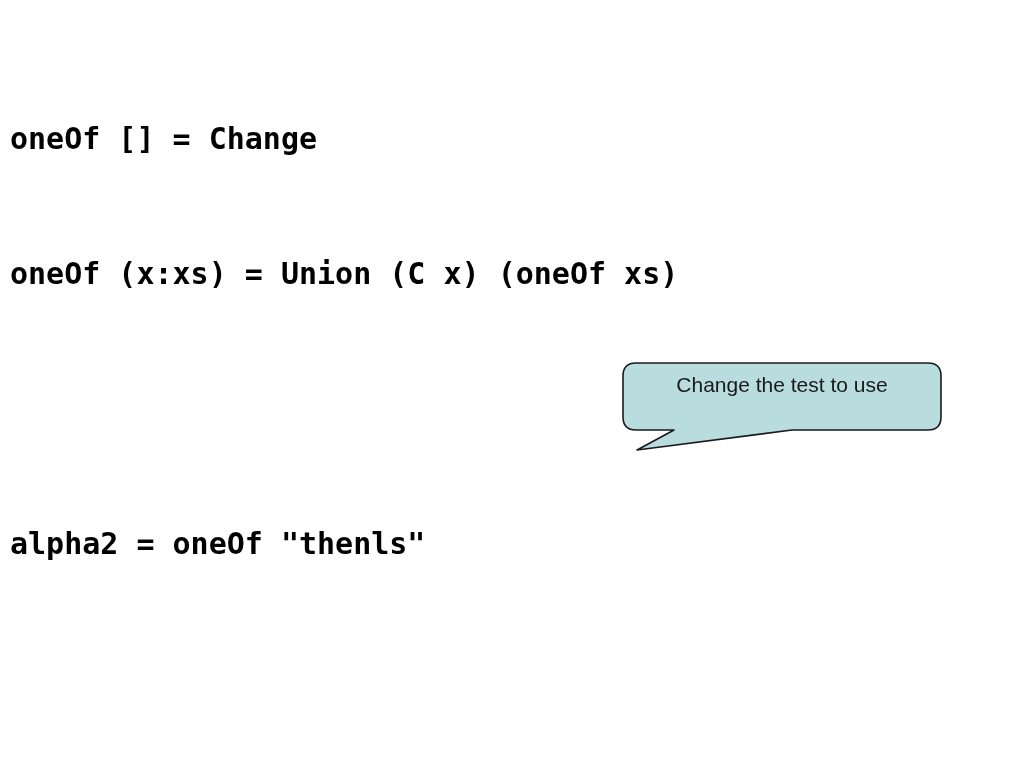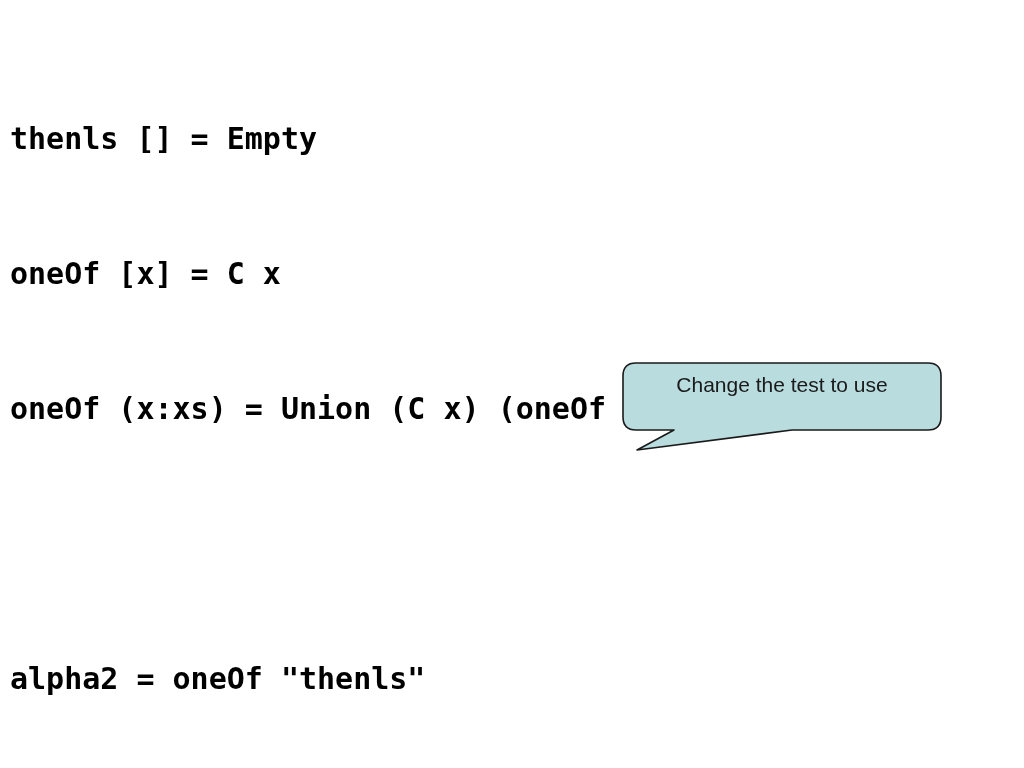--- a/index.html
+++ b/index.html
@@ -77,22 +77,21 @@
     color: #1a1a1a;
     pointer-events: none;
   }
 </style>
 </head>
 <body>
 
 <div id="slide">
 
   <div id="code-block">
-    <div class="code-line">thenls [] = Empty</div>
-    <div class="code-line">oneOf [x] = C x</div>
+    <div class="code-line">oneOf [] = Change</div>
     <div class="code-line">oneOf (x:xs) = Union (C x) (oneOf xs)</div>
     <div class="code-line blank"></div>
     <div class="code-line">alpha2 = oneOf "thenls"</div>
     
     
     
     
     
     
     

